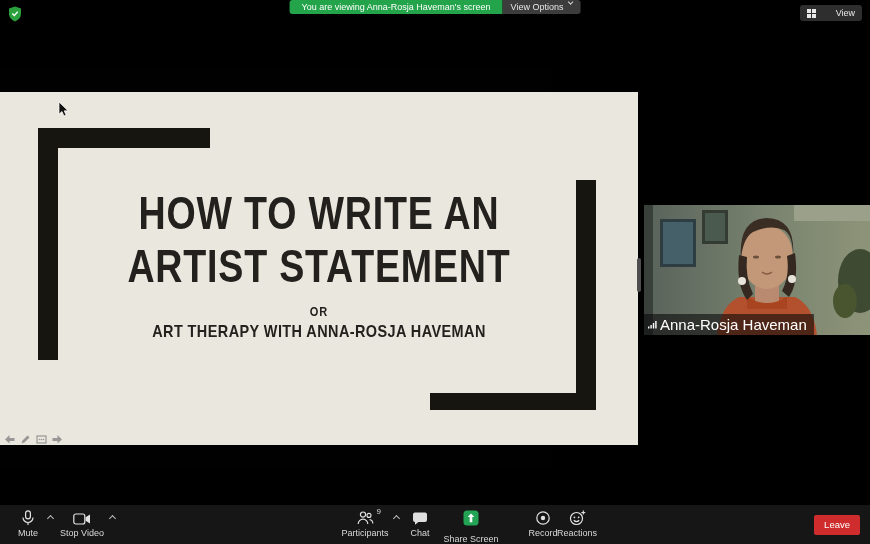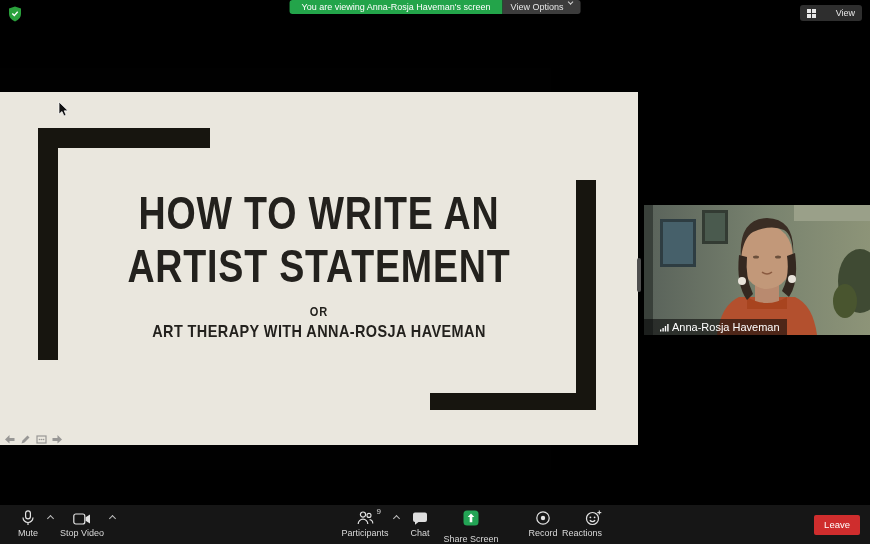--- a/index.html
+++ b/index.html
@@ -24,33 +24,33 @@
   .bar.br-h { left:430px; top:301px; width:166px; height:17px; }
   .slide-title { position:absolute; left:0; top:94px; width:100%; text-align:center; font-size:47px; line-height:53px; font-weight:600; letter-spacing:1px; color:var(--slide-ink,#23211d); transform:scaleX(0.8); }
   .slide-or { position:absolute; left:0; top:212px; width:100%; text-align:center; font-size:13px; font-weight:600; letter-spacing:1px; color:var(--slide-ink,#23211d); transform:scaleX(0.85); }
   .slide-sub { position:absolute; left:0; top:230px; width:100%; text-align:center; font-size:17px; font-weight:600; letter-spacing:0.5px; color:var(--slide-ink,#23211d); transform:scaleX(0.85); }
   .slide-nav { position:absolute; left:4px; top:342px; display:flex; gap:5px; align-items:center; opacity:0.75; }
   .cursor { position:absolute; left:58px; top:10px; }
   .scrollbar { position:absolute; left:637px; top:258px; width:4px; height:34px; background:#4f4f4f; border-radius:2px; cursor:pointer; }
 
   
   .video { position:absolute; left:644px; top:205px; width:226px; height:130px; overflow:hidden; background:#6f7a6a; cursor:pointer; }
-  .name-tag { position:absolute; left:0; bottom:0; background:rgba(10,10,10,0.6); color:#fff; font-size:11px; display:flex; align-items:center; gap:3px; padding:2px 7px 2px 16px; }
+  .name-tag { position:absolute; left:0; bottom:0; background:rgba(10,10,10,0.6); color:#fff; font-size:15px; display:flex; align-items:center; gap:3px; padding:2px 7px 2px 4px; }
 
   
   .toolbar { position:absolute; left:0; bottom:0; width:870px; height:39px; background:var(--toolbar-bg,#161616); }
   .ctrl { position:absolute; top:5px; display:flex; flex-direction:column; align-items:center; gap:2px; color:#d9d9d9; font-size:9px; line-height:10px; cursor:pointer; white-space:nowrap; }
   .ctrl .ic { height:16px; display:flex; align-items:flex-end; position:relative; }
   .ctrl-mute { left:10px; width:36px; }
   .ctrl-video { left:56px; width:52px;align-items:center; }
   .ctrl-part { left:338px; width:54px; }
   .ctrl-chat { left:402px; width:36px; }
   .ctrl-share { left:442px; width:58px;gap:8px; }
   .ctrl-record { left:522px; width:42px; }
-  .ctrl-react { left:552px; width:50px;align-items:flex-end; }
+  .ctrl-react { left:552px; width:50px; }
   .tb-chev { position:absolute; top:11px; width:5px; height:5px; border-left:1.3px solid #bdbdbd; border-top:1.3px solid #bdbdbd; transform:rotate(45deg); cursor:pointer; }
   .tb-chev.c1 { left:48px; }
   .tb-chev.c2 { left:110px; }
   .tb-chev.c3 { left:394px; }
   .pcount { position:absolute; top:-3px; right:-7px; font-size:8px; color:#d9d9d9; }
   .leave { position:absolute; right:10px; top:10px; background:var(--leave-red,#cf2d2d); color:#fff; font-size:9.5px; line-height:9.5px; padding:5px 10px; border-radius:2px; border:none; cursor:pointer; font-family:"Liberation Sans",sans-serif; }
 </style>
 </head>
 <body>
 

